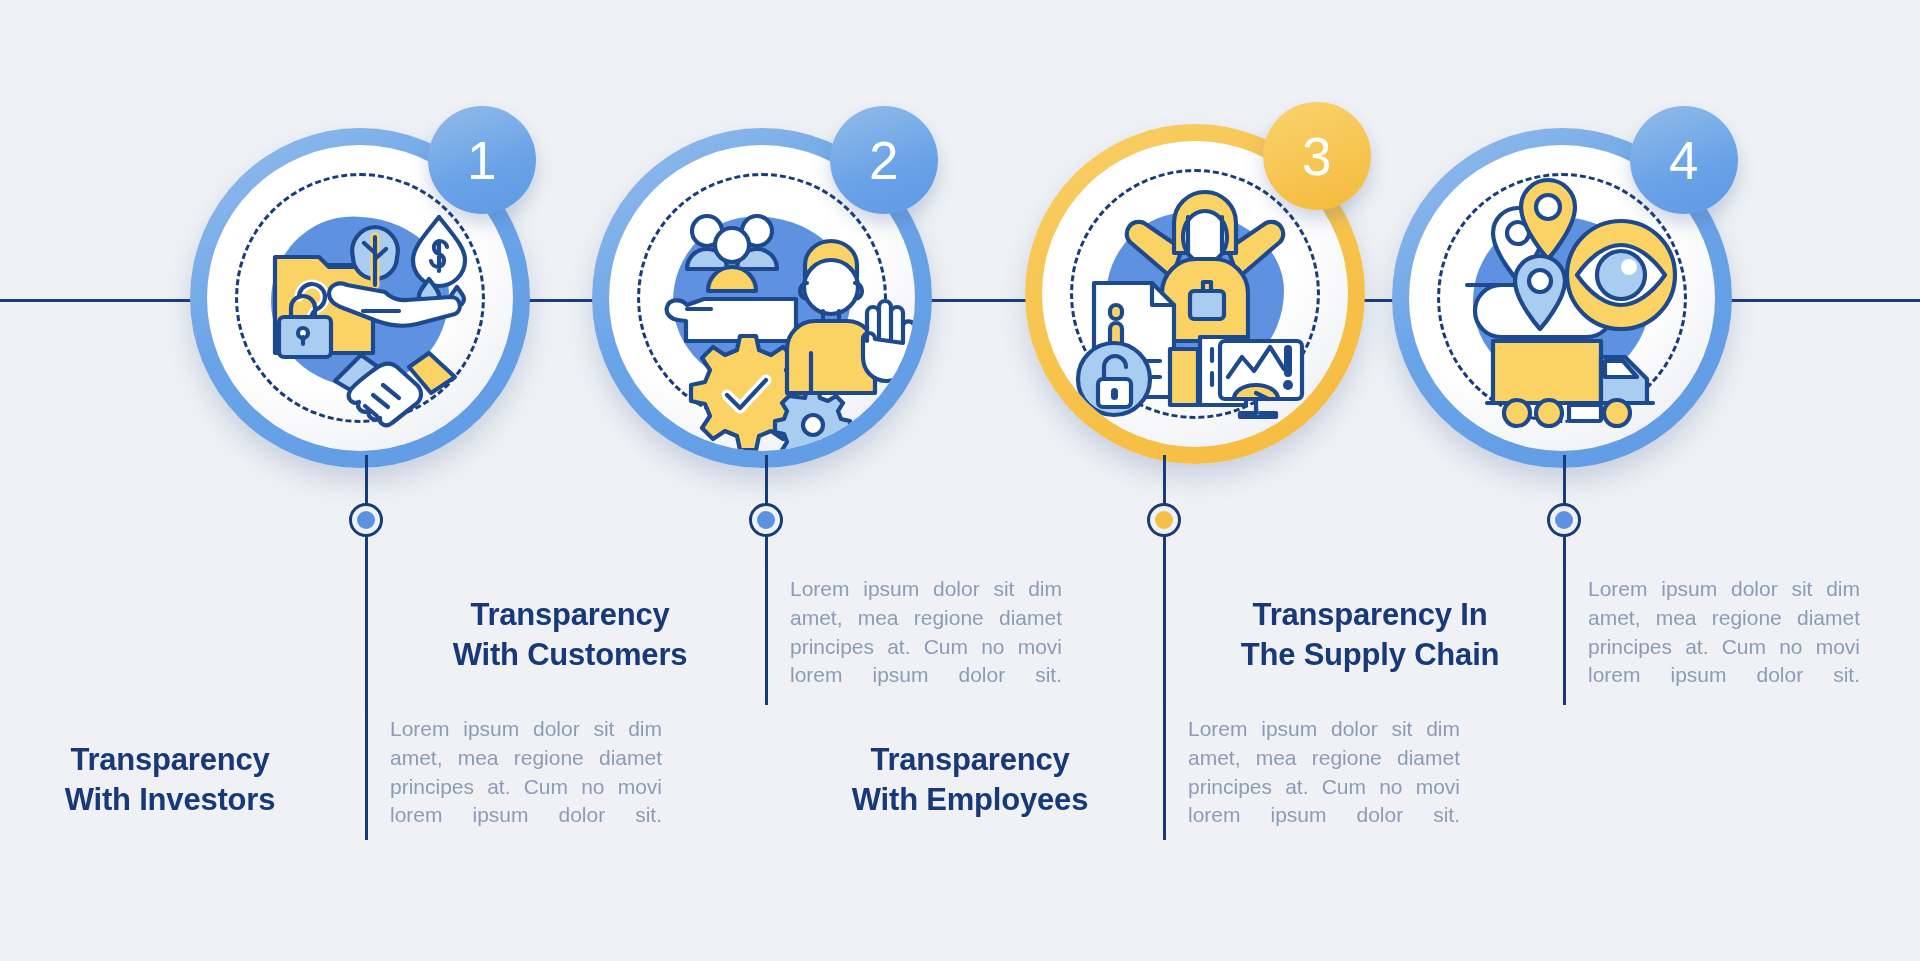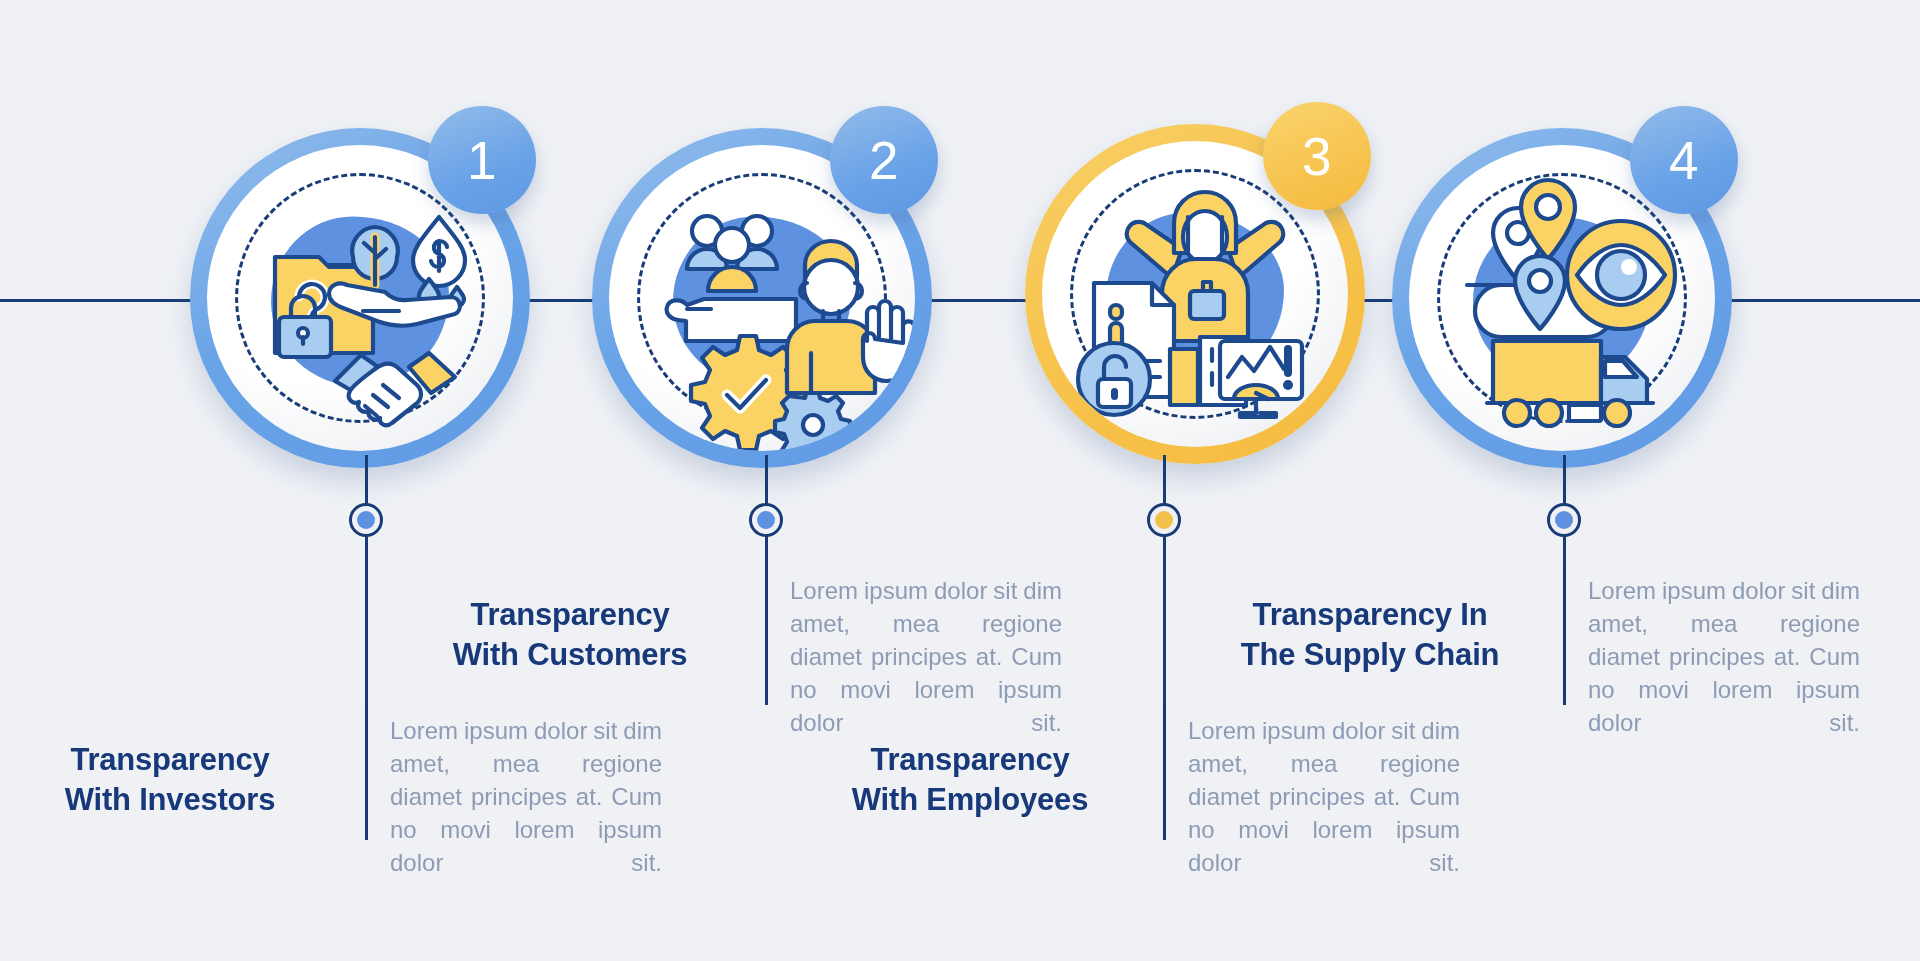--- a/index.html
+++ b/index.html
@@ -67,21 +67,21 @@
   .dot i.gold{ background:#f5c04a; }
 
   
   .tblock{ position:absolute; }
   .ttl{
     color:#17397a; font-size:31px; font-weight:bold; line-height:1.28;
     letter-spacing:-.2px; white-space:pre-line;
   }
   .ttl.right{ text-align:center; }
   .desc{
-    color:#8d9cb4; font-size:24px; line-height:1.37;
+    color:#8d9cb4; font-size:21px; line-height:1.37;
     text-align:justify; text-align-last:justify;
     width:272px; word-spacing:-1px;
   }
   .divider{ position:absolute; width:3px; background:#17397a; }
 </style>
 </head>
 <body>
 
 <div class="stage">
 

